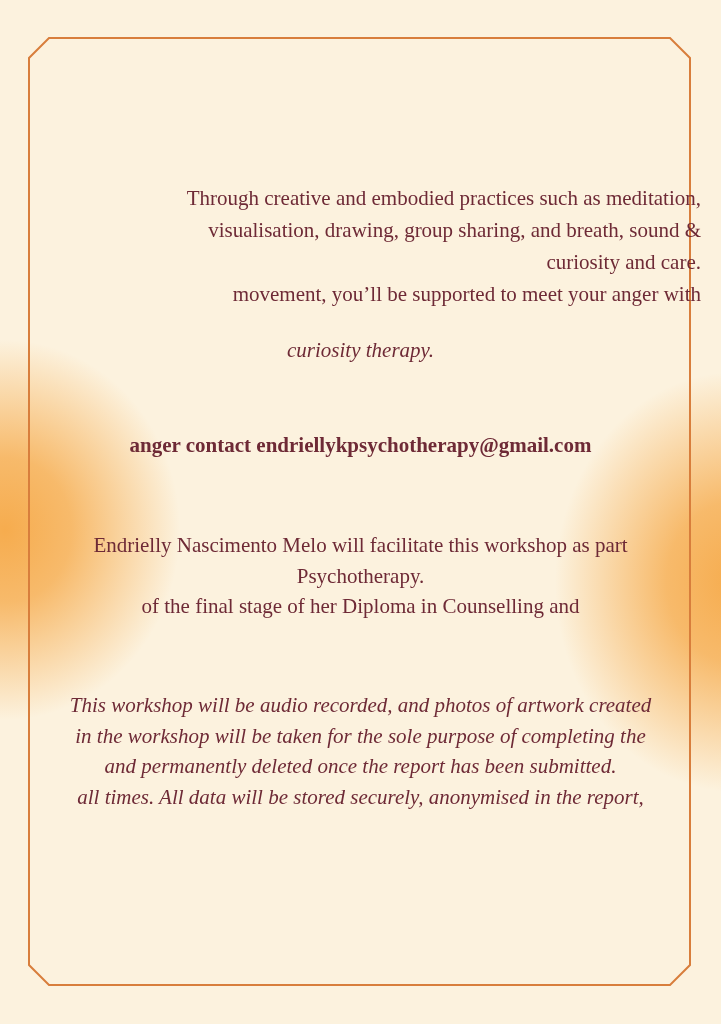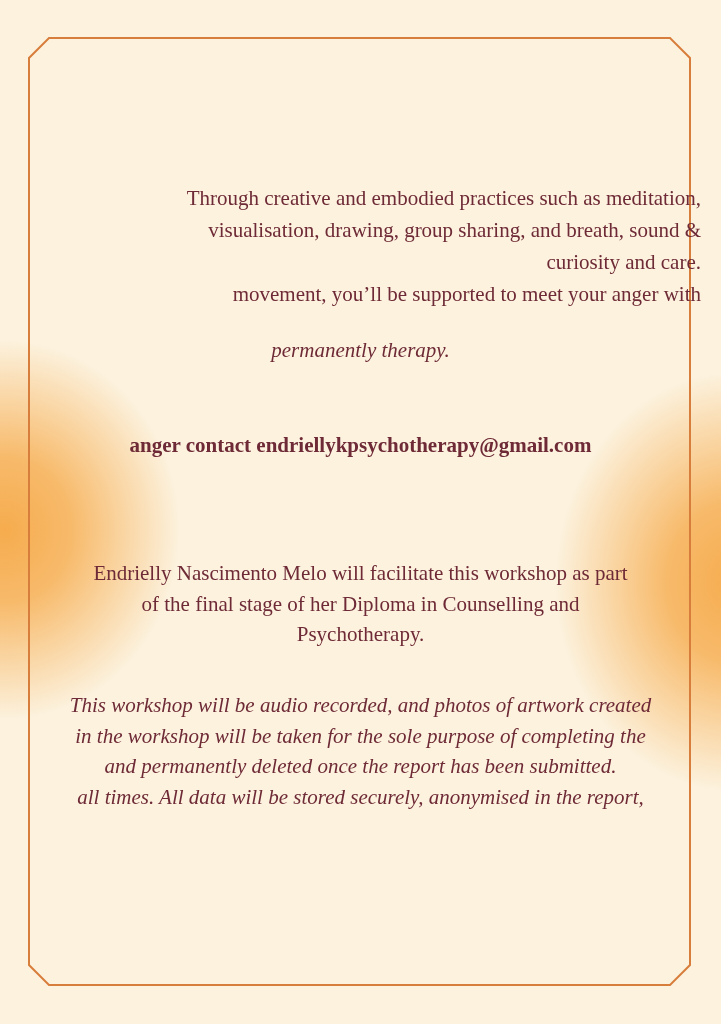--- a/index.html
+++ b/index.html
@@ -55,52 +55,52 @@
     font-size: 21px;
     margin: 0;
   }
   .line {
     display: block;
     white-space: nowrap;
   }
   .para-intro       { top: 182px; line-height: 32px; text-align: right; }
   .para-audience    { top: 334px; line-height: 32px; font-style: italic; }
   .para-booking     { top: 429px; line-height: 32px; font-weight: 700; }
-  .para-facilitator { top: 558px; line-height: 30.5px; }
+  .para-facilitator { top: 530px; line-height: 30.5px; }
   .para-consent     { top: 650px; line-height: 30.5px; font-style: italic; margin-top: 40px; }
 </style>
 </head>
 <body>
 
 <div class="glow glow-left"></div>
 <div class="glow glow-right"></div>
 
 <svg class="frame" viewBox="0 0 721 1024" aria-hidden="true">
   <path d="M49,38 L670,38 L690,58 L690,965 L670,985 L49,985 L29,965 L29,58 Z" fill="none" stroke="#D87E3C" stroke-width="2"></path>
 </svg>
 
 <div class="para para-intro">
   <span class="line">Through creative and embodied practices such as meditation,</span>
   <span class="line">visualisation, drawing, group sharing, and breath, sound &amp;</span>
   <span class="line">curiosity and care.</span>
   <span class="line">movement, you’ll be supported to meet your anger with</span>
 </div>
 
 <div class="para para-audience">
-  <span class="line">permanently therapy.</span>
+  <span class="line">curiosity therapy.</span>
 </div>
 
 <div class="para para-booking">
   <span class="line">anger contact endriellykpsychotherapy@gmail.com</span>
 </div>
 
 <div class="para para-facilitator">
   <span class="line">Endrielly Nascimento Melo will facilitate this workshop as part</span>
+  <span class="line">Psychotherapy.</span>
   <span class="line">of the final stage of her Diploma in Counselling and</span>
-  <span class="line">Psychotherapy.</span>
 </div>
 
 <div class="para para-consent">
   <span class="line">This workshop will be audio recorded, and photos of artwork created</span>
   <span class="line">in the workshop will be taken for the sole purpose of completing the</span>
   <span class="line">and permanently deleted once the report has been submitted.</span>
   <span class="line">all times. All data will be stored securely, anonymised in the report,</span>
 </div>
 
 </body></html>

